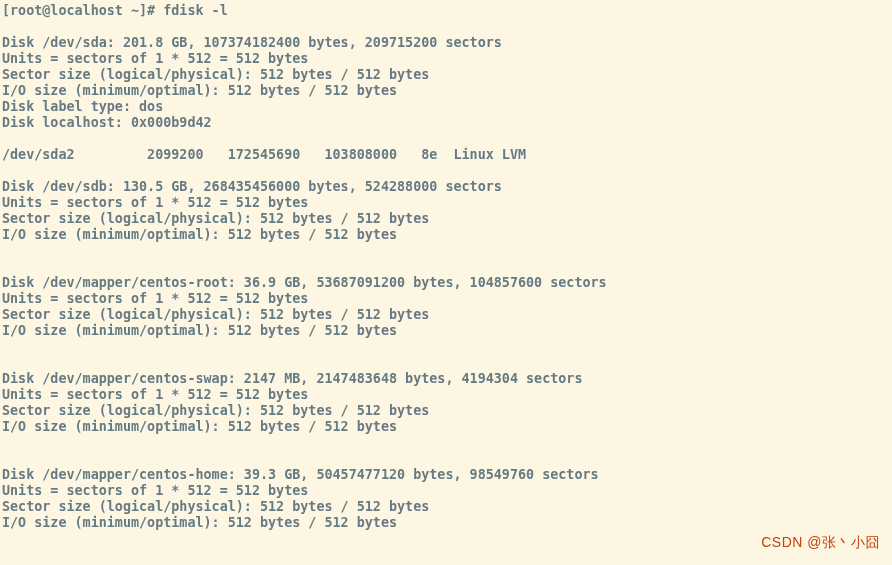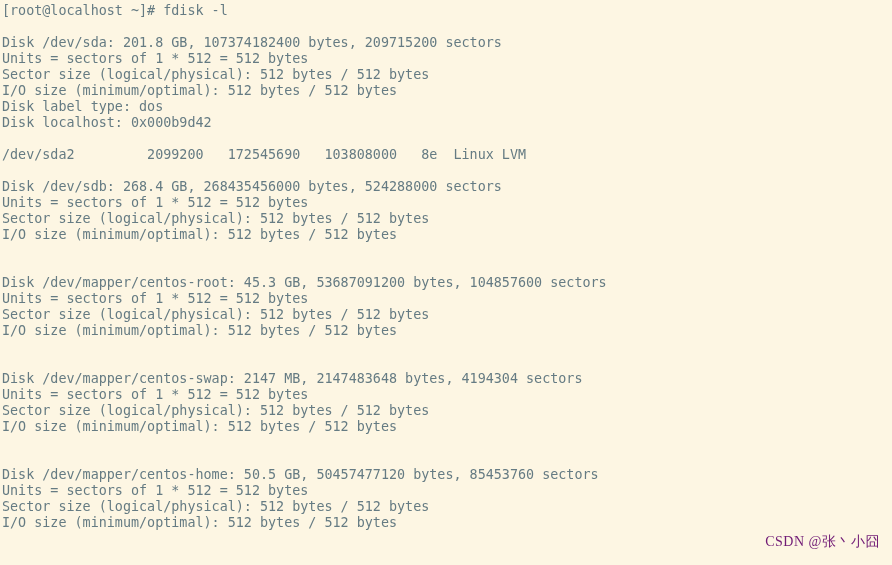--- a/index.html
+++ b/index.html
@@ -17,32 +17,33 @@
     font-size: 13.4px;
     line-height: 16px;
     color: #657b83;
     box-sizing: border-box;
     padding: 3px 0 0 2px;
   }
   .line {
     white-space: pre;
     height: 16px;
     letter-spacing: 0px;
+    font-weight: bold;
   }
   .line.blank {
     height: 16px;
   }
   #watermark {
     position: absolute;
     right: 12px;
     bottom: 14px;
-    font-family: Liberation Serif, serif;
+    font-family: Liberation Sans, sans-serif;
     font-size: 14px;
     line-height: 18px;
-    color: #701a75;
+    color: #c2410c;
     white-space: pre;
     letter-spacing: 0.5px;
     text-align: center;
   }
 </style>
 </head>
 <body>
 
 <div id="terminal">
   <div id="terminal-output">
@@ -50,37 +51,37 @@
       <div class="line blank"></div>
       <div class="line">Disk /dev/sda: 201.8 GB, 107374182400 bytes, 209715200 sectors</div>
       <div class="line">Units = sectors of 1 * 512 = 512 bytes</div>
       <div class="line">Sector size (logical/physical): 512 bytes / 512 bytes</div>
       <div class="line">I/O size (minimum/optimal): 512 bytes / 512 bytes</div>
       <div class="line">Disk label type: dos</div>
       <div class="line">Disk localhost: 0x000b9d42</div>
       <div class="line blank"></div>
       <div class="line">/dev/sda2         2099200   172545690   103808000   8e  Linux LVM</div>
       <div class="line blank"></div>
-      <div class="line">Disk /dev/sdb: 268.4 GB, 268435456000 bytes, 524288000 sectors</div>
+      <div class="line">Disk /dev/sdb: 130.5 GB, 268435456000 bytes, 524288000 sectors</div>
       <div class="line">Units = sectors of 1 * 512 = 512 bytes</div>
       <div class="line">Sector size (logical/physical): 512 bytes / 512 bytes</div>
       <div class="line">I/O size (minimum/optimal): 512 bytes / 512 bytes</div>
       <div class="line blank"></div>
       <div class="line blank"></div>
-      <div class="line">Disk /dev/mapper/centos-root: 45.3 GB, 53687091200 bytes, 104857600 sectors</div>
+      <div class="line">Disk /dev/mapper/centos-root: 36.9 GB, 53687091200 bytes, 104857600 sectors</div>
       <div class="line">Units = sectors of 1 * 512 = 512 bytes</div>
       <div class="line">Sector size (logical/physical): 512 bytes / 512 bytes</div>
       <div class="line">I/O size (minimum/optimal): 512 bytes / 512 bytes</div>
       <div class="line blank"></div>
       <div class="line blank"></div>
       <div class="line">Disk /dev/mapper/centos-swap: 2147 MB, 2147483648 bytes, 4194304 sectors</div>
       <div class="line">Units = sectors of 1 * 512 = 512 bytes</div>
       <div class="line">Sector size (logical/physical): 512 bytes / 512 bytes</div>
       <div class="line">I/O size (minimum/optimal): 512 bytes / 512 bytes</div>
       <div class="line blank"></div>
       <div class="line blank"></div>
-      <div class="line">Disk /dev/mapper/centos-home: 50.5 GB, 50457477120 bytes, 85453760 sectors</div>
+      <div class="line">Disk /dev/mapper/centos-home: 39.3 GB, 50457477120 bytes, 98549760 sectors</div>
       <div class="line">Units = sectors of 1 * 512 = 512 bytes</div>
       <div class="line">Sector size (logical/physical): 512 bytes / 512 bytes</div>
       <div class="line">I/O size (minimum/optimal): 512 bytes / 512 bytes</div>
     </div>
   <div id="watermark">CSDN @张丶小囧</div>
 </div>
 
 </body></html>

